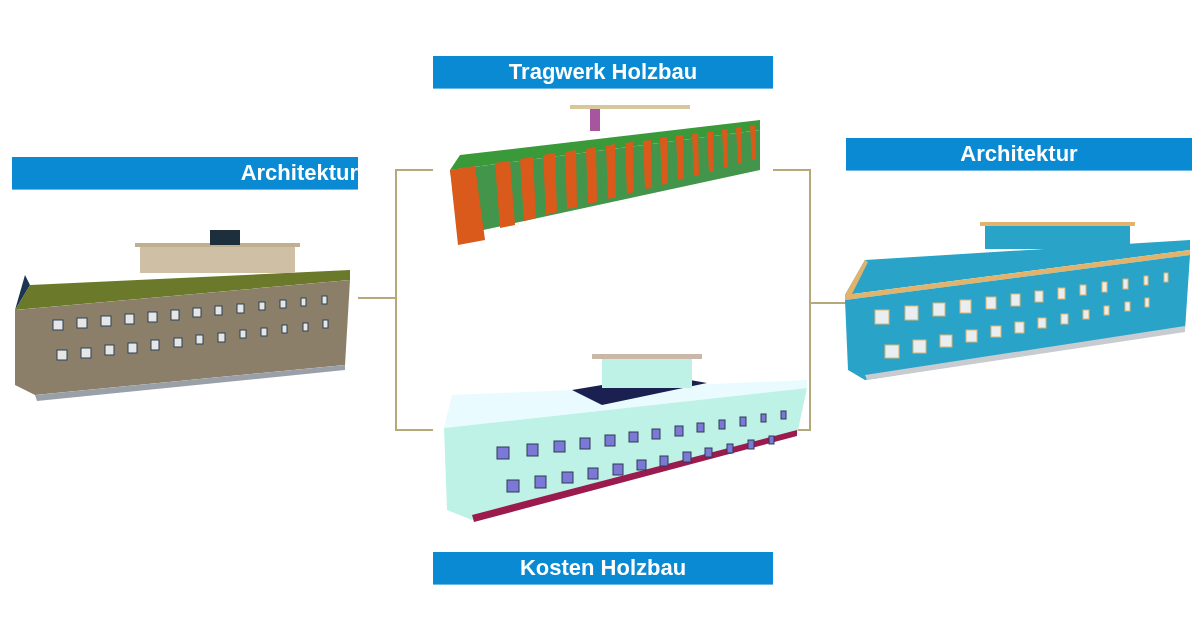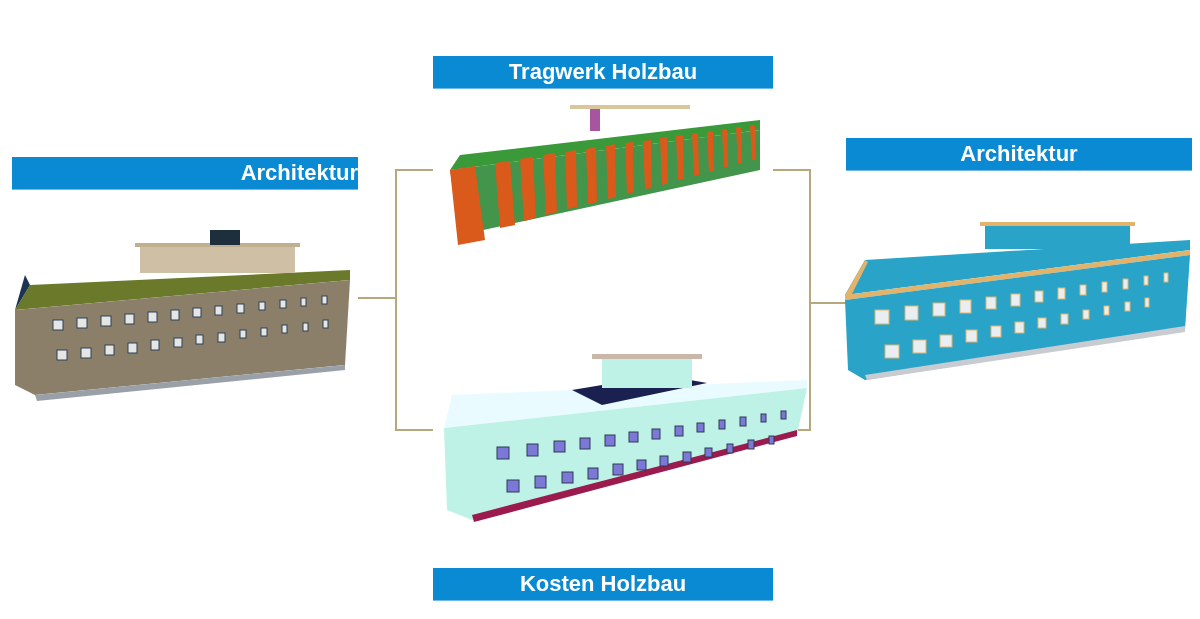--- a/index.html
+++ b/index.html
@@ -6,21 +6,21 @@
   body{width:1200px;height:619px;position:relative;overflow:hidden;font-family:"Liberation Sans",sans-serif;}
   .label{position:absolute;background:#0a8ad2;color:#fff;font-weight:bold;font-size:22px;text-align:center;line-height:32px;height:32px;border-bottom:1px solid #6fb9e6;}
   .bldg{position:absolute;}
   .line{position:absolute;background:#b5a97c;}
 </style>
 </head>
 <body>
 
 <div class="label" style="left:12px;top:157px;width:346px;text-align:right;">Architektur</div>
 <div class="label" style="left:433px;top:56px;width:340px;">Tragwerk Holzbau</div>
-<div class="label" style="left:433px;top:568px;width:340px;">Kosten Holzbau</div>
+<div class="label" style="left:433px;top:552px;width:340px;">Kosten Holzbau</div>
 <div class="label" style="left:846px;top:138px;width:346px;">Architektur</div>
 
 <div class="line" style="left:358px;top:297px;width:38px;height:2px;"></div>
 <div class="line" style="left:395px;top:169px;width:2px;height:262px;"></div>
 <div class="line" style="left:395px;top:169px;width:38px;height:2px;"></div>
 <div class="line" style="left:395px;top:429px;width:38px;height:2px;"></div>
 <div class="line" style="left:773px;top:169px;width:38px;height:2px;"></div>
 <div class="line" style="left:809px;top:169px;width:2px;height:262px;"></div>
 <div class="line" style="left:773px;top:429px;width:38px;height:2px;"></div>
 <div class="line" style="left:809px;top:302px;width:38px;height:2px;"></div>

